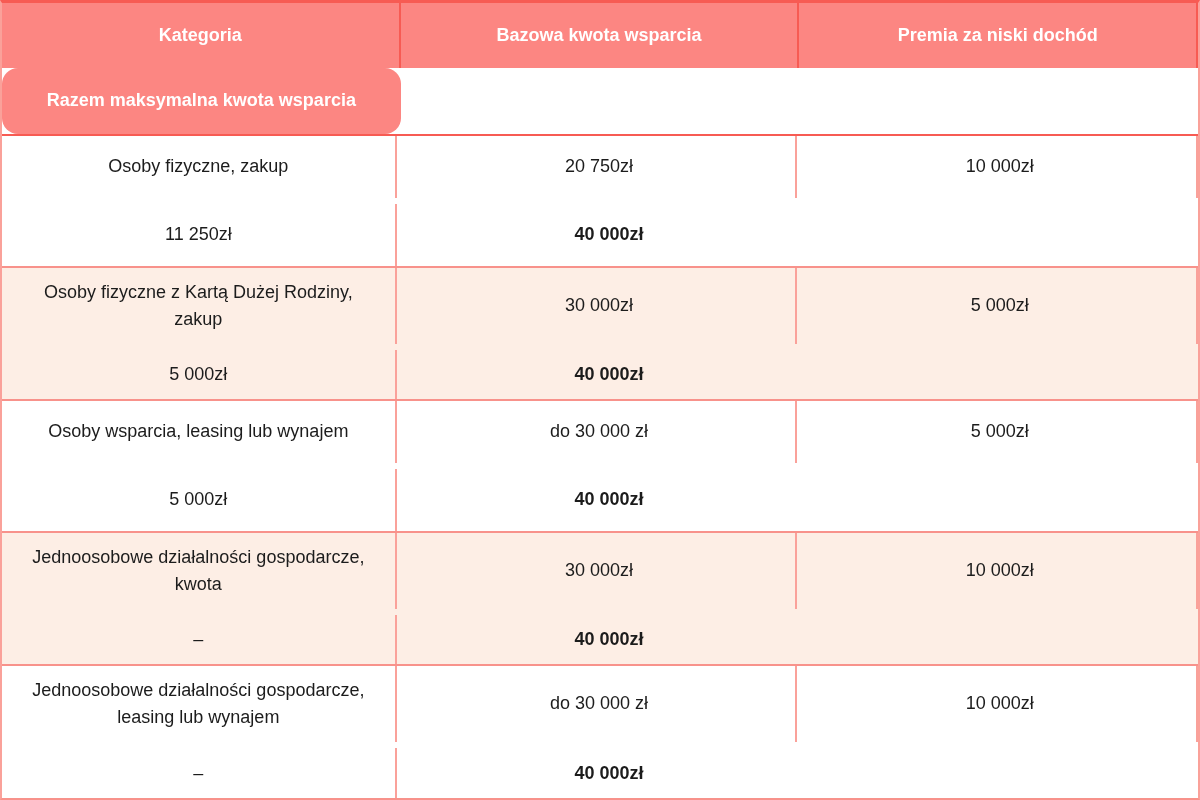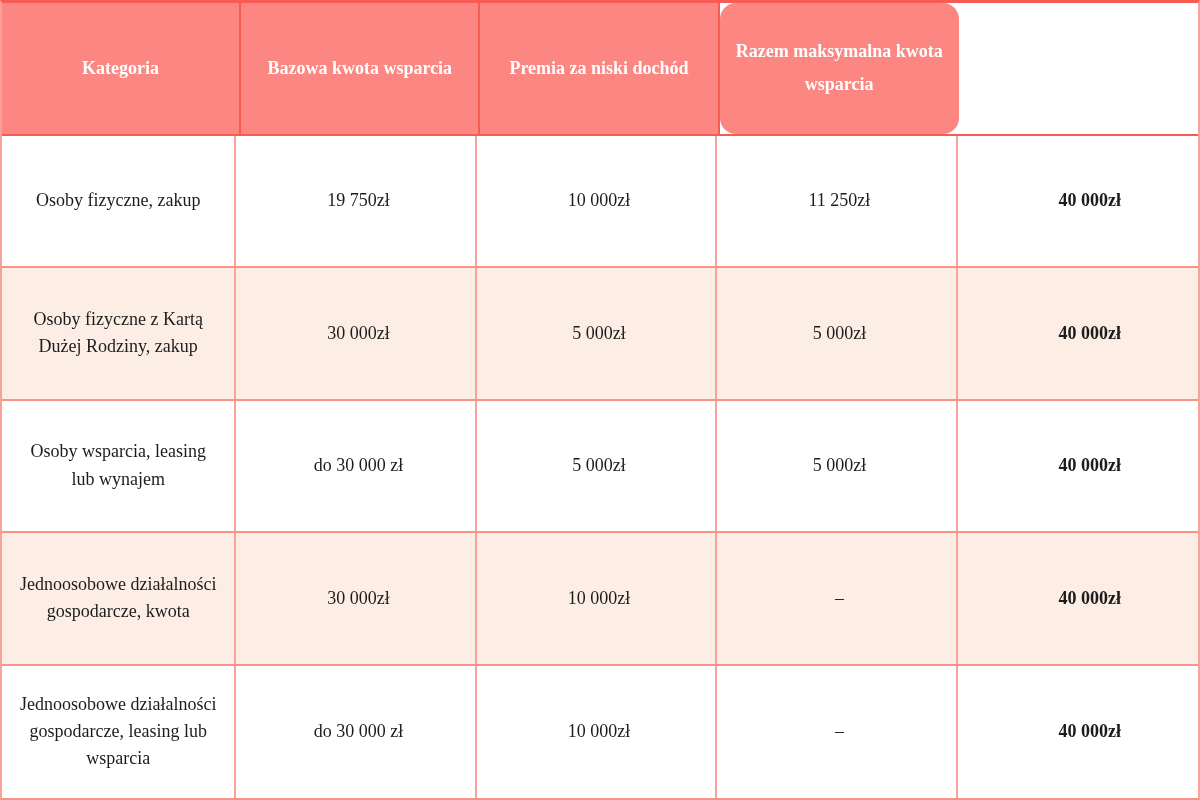--- a/index.html
+++ b/index.html
@@ -23,22 +23,21 @@
     display: grid;
     grid-template-rows: repeat(6, 1fr);
     border-top: 3px solid var(--header-border);
     border-left: 2px solid var(--body-border-v);
     border-right: 2px solid var(--body-border-v);
     border-bottom: 2px solid var(--body-border-h);
     color: var(--text-color);
   }
   .row {
     display: grid;
-    grid-template-columns: repeat(5, 1fr);
-    font-family: Liberation Serif, serif;
+    grid-template-columns: repeat(3, 1fr);
   }
   .cell {
     display: flex;
     align-items: center;
     justify-content: center;
     text-align: center;
     padding: 8px 16px;
     font-size: 18px;
     line-height: 1.52;
     border-right: 2px solid var(--body-border-v);
@@ -65,21 +64,21 @@
 
   <div class="row header">
     <div class="cell">Kategoria</div>
     <div class="cell">Bazowa kwota wsparcia</div>
     <div class="cell">Premia za niski dochód</div>
     <div class="cell">Razem maksymalna kwota wsparcia</div>
   </div>
 
   <div class="row body">
     <div class="cell">Osoby fizyczne, zakup</div>
-    <div class="cell">19 750zł</div>
+    <div class="cell">20 750zł</div>
     <div class="cell">10 000zł</div>
     <div class="cell">11 250zł</div>
     <div class="cell total">40 000zł</div>
   </div>
 
   <div class="row body alt">
     <div class="cell">Osoby fizyczne z Kartą Dużej Rodziny, zakup</div>
     <div class="cell">30 000zł</div>
     <div class="cell">5 000zł</div>
     <div class="cell">5 000zł</div>
@@ -96,20 +95,20 @@
 
   <div class="row body alt">
     <div class="cell">Jednoosobowe działalności gospodarcze, kwota</div>
     <div class="cell">30 000zł</div>
     <div class="cell">10 000zł</div>
     <div class="cell">–</div>
     <div class="cell total">40 000zł</div>
   </div>
 
   <div class="row body">
-    <div class="cell">Jednoosobowe działalności gospodarcze, leasing lub wsparcia</div>
+    <div class="cell">Jednoosobowe działalności gospodarcze, leasing lub wynajem</div>
     <div class="cell">do 30 000 zł</div>
     <div class="cell">10 000zł</div>
     <div class="cell">–</div>
     <div class="cell total">40 000zł</div>
   </div>
 
 </div>
 
 </body></html>

